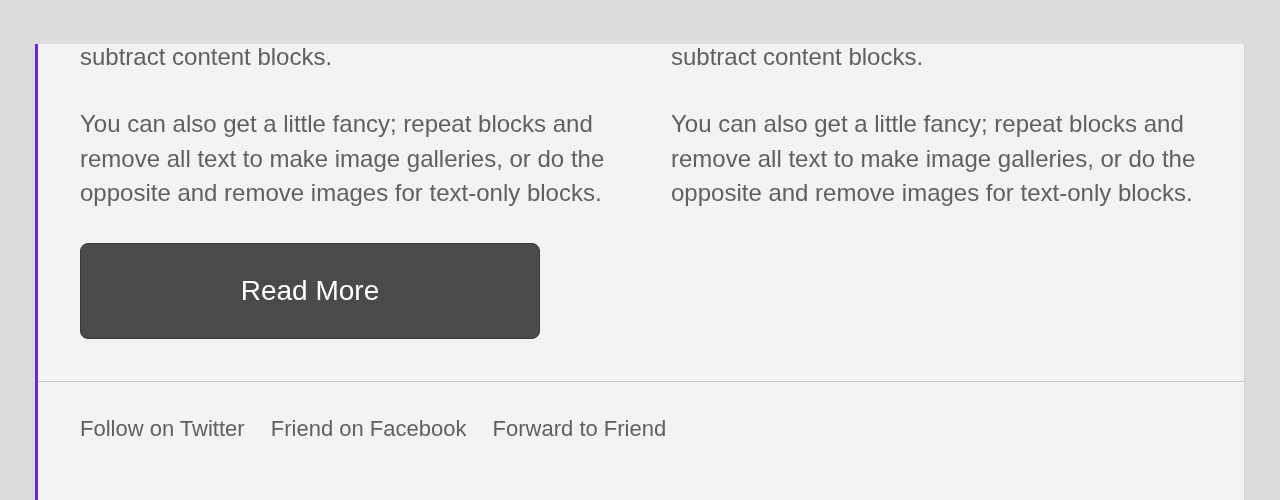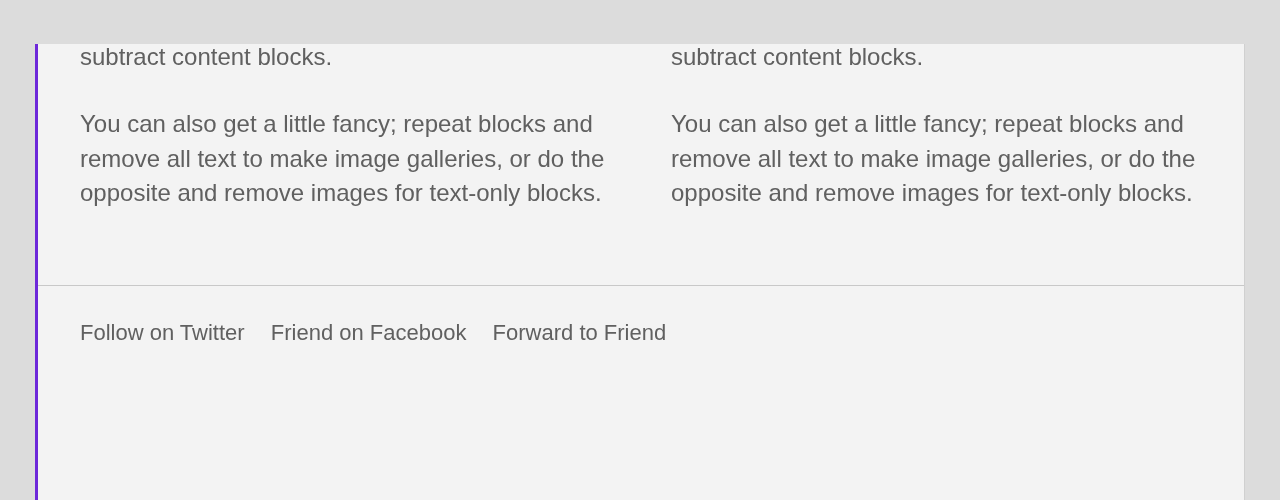--- a/index.html
+++ b/index.html
@@ -74,20 +74,23 @@
     }
   </style>
 </head>
 <body>
 
 <div class="email-container">
   <div class="columns">
     <div class="column">
       <p class="body-text first">subtract content blocks.</p>
       <p class="body-text">You can also get a little fancy; repeat blocks and remove all text to make image galleries, or do the opposite and remove images for text-only blocks.</p>
+      <button class="read-more-btn">
+        <span>Read More</span>
+      </button>
     </div>
     <div class="column">
       <p class="body-text first">subtract content blocks.</p>
       <p class="body-text">You can also get a little fancy; repeat blocks and remove all text to make image galleries, or do the opposite and remove images for text-only blocks.</p>
     </div>
   </div>
   <hr class="divider">
   <div class="footer-links">
     <a class="footer-link">Follow on Twitter</a><span class="footer-sep"> </span><a class="footer-link">Friend on Facebook</a><span class="footer-sep"> </span><a class="footer-link">Forward to Friend</a>
   </div>

